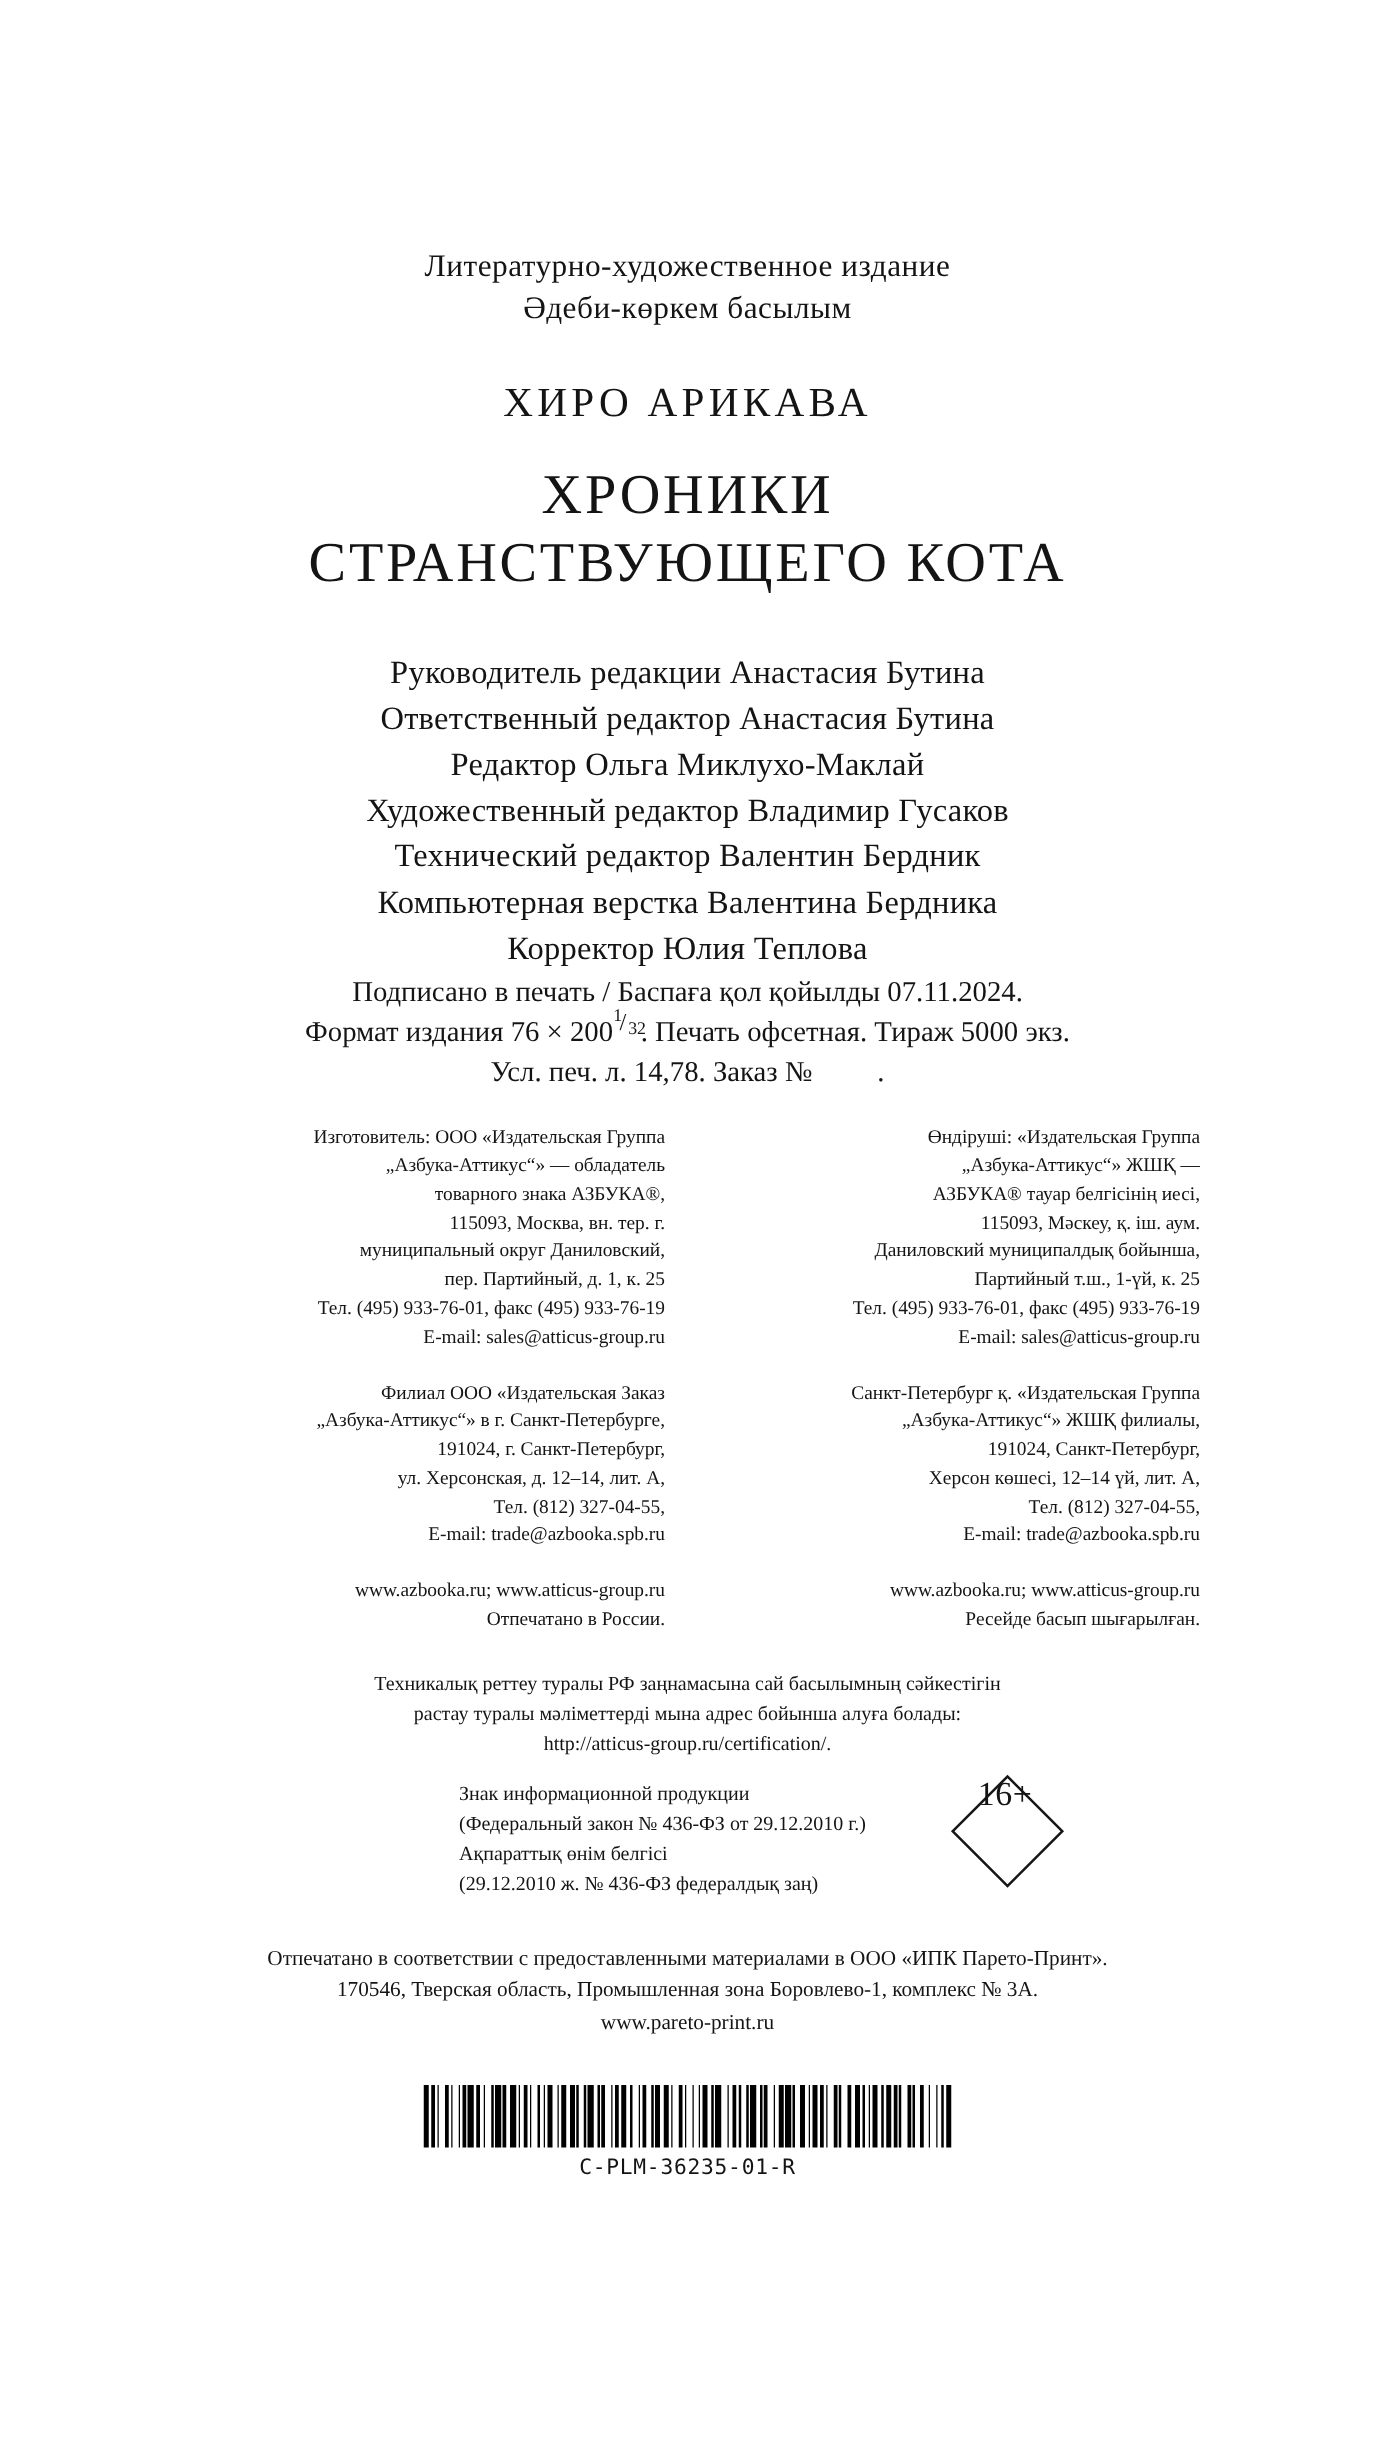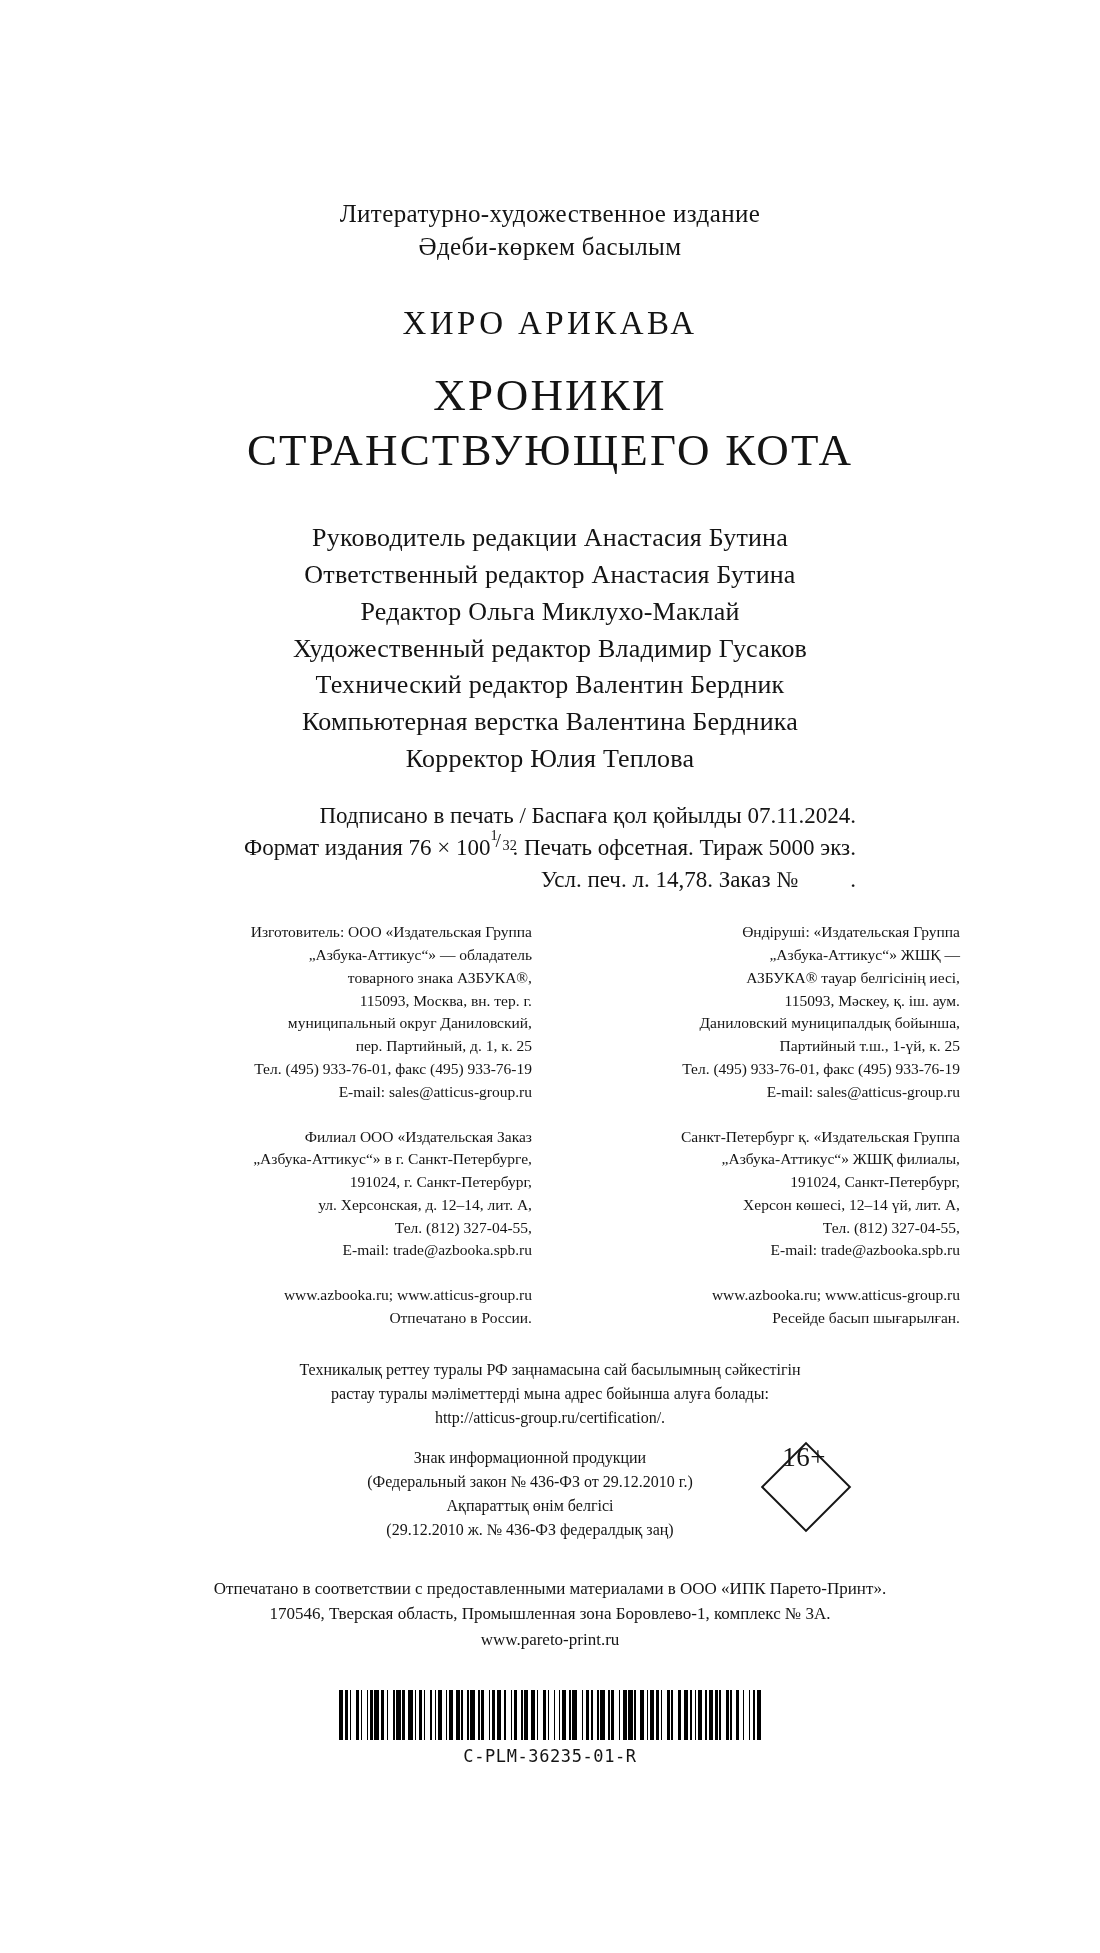--- a/index.html
+++ b/index.html
@@ -65,22 +65,21 @@
     text-align: center;
     line-height: 1.42;
   }
   .staff .line {
     font-size: 26px;
     letter-spacing: 0.2px;
   }
 
   
   .printrun {
-    margin-top: 22px;
-    text-align: right;
+    text-align: center;
     line-height: 1.38;
   }
   .printrun .line {
     font-size: 23px;
   }
   .frac {
     display: inline-block;
     position: relative;
     width: 22px;
     height: 1em;
@@ -130,21 +129,21 @@
 
   
   .agewrap {
     margin-top: 16px;
     width: 830px;
     position: relative;
     display: flex;
     justify-content: center;
   }
   .agewrap .agetext {
-    text-align: center;
+    text-align: left;
     font-size: 16px;
     line-height: 1.5;
     padding-right: 40px;
   }
   .age-badge {
     position: absolute;
     right: 118px;
     top: -4px;
     width: 86px;
     height: 86px;
@@ -224,21 +223,21 @@
     <div class="line">Редактор Ольга Миклухо-Маклай</div>
     <div class="line">Художественный редактор Владимир Гусаков</div>
     <div class="line">Технический редактор Валентин Бердник</div>
     <div class="line">Компьютерная верстка Валентина Бердника</div>
     <div class="line">Корректор Юлия Теплова</div>
   </div>
 
   <div class="printrun">
     <div class="line">Подписано в печать / Баспаға қол қойылды 07.11.2024.</div>
     <div class="line">
-      <span>Формат издания 76 × 100</span><span class="frac"><span class="num">1</span><span class="bar">/</span><span class="den">32</span></span><span>. Печать офсетная. Тираж 5000 экз.</span>
+      <span>Формат издания 76 × 200</span><span class="frac"><span class="num">1</span><span class="bar">/</span><span class="den">32</span></span><span>. Печать офсетная. Тираж 5000 экз.</span>
     </div>
     <div class="line">
       <span>Усл. печ. л. 14,78. Заказ №</span><span class="blankspace"></span><span>.</span>
     </div>
   </div>
 
   <div class="imprint">
     <div class="col left">
       <div class="block">
         <div>Изготовитель: ООО «Издательская Группа</div>

